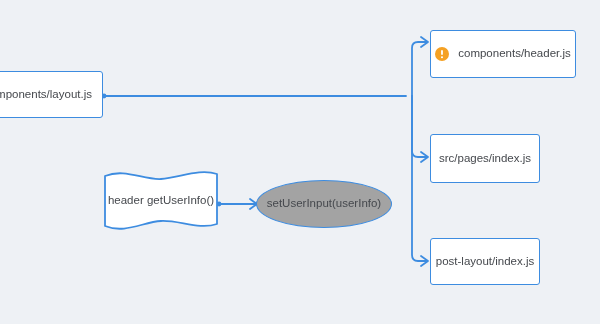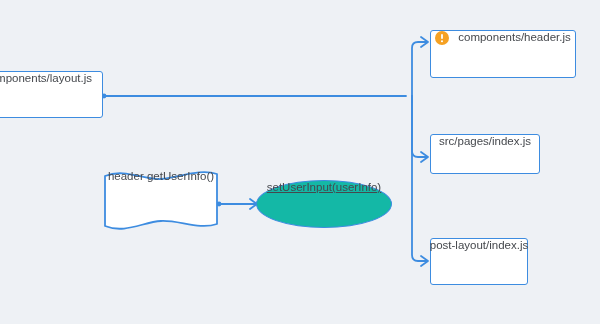--- a/index.html
+++ b/index.html
@@ -23,37 +23,36 @@
     position: absolute;
     left: 0;
     top: 0;
     width: 600px;
     height: 324px;
   }
   .node {
     position: absolute;
     box-sizing: border-box;
     display: flex;
-    align-items: flex-start;
+    align-items: center;
     justify-content: center;
     color: #45484d;
     font-size: 11.5px;
     line-height: 1.2;
     white-space: nowrap;
   }
   .node-box {
     background: #ffffff;
     border: 1.6px solid #3d8ce0;
     border-radius: 3px;
   }
   .node-ellipse {
-    background: #14b8a6;
+    background: #a3a3a3;
     border: 1.6px solid #3d8ce0;
     border-radius: 50%;
-    text-decoration: underline;
   }
   .node-banner {
     background: transparent;
   }
   .banner-svg {
     position: absolute;
     left: 0;
     top: 0;
   }
   .banner-label {
@@ -114,25 +113,25 @@
         <svg width="14" height="14" viewBox="0 0 14 14">
           <circle cx="7" cy="7" r="7" fill="#f5a123"></circle>
           <rect x="6.1" y="3" width="1.8" height="5" rx="0.9" fill="#ffffff"></rect>
           <circle cx="7" cy="10.2" r="1.05" fill="#ffffff"></circle>
         </svg>
       </span>
       <span class="node-label">components/header.js</span>
     </span>
   </div>
 
-  <div class="node node-box" style="left:430px; top:134px; width:110px; height:40px;">
+  <div class="node node-box" style="left:430px; top:134px; width:110px; height:49px;">
     <span class="node-label">src/pages/index.js</span>
   </div>
 
-  <div class="node node-box" style="left:430px; top:238px; width:98px; height:47px;">
+  <div class="node node-box" style="left:430px; top:238px; width:110px; height:47px;">
     <span class="node-label">post-layout/index.js</span>
   </div>
 
   <div class="node node-banner" style="left:103px; top:170px; width:116px; height:62px;">
     <svg class="banner-svg" width="116" height="62" viewBox="0 0 116 62">
       <path d="M 2 6
                C 22 -2, 40 10, 58 9
                C 76 8, 96 -2, 114 4
                L 114 54
                C 96 60, 76 50, 58 51

